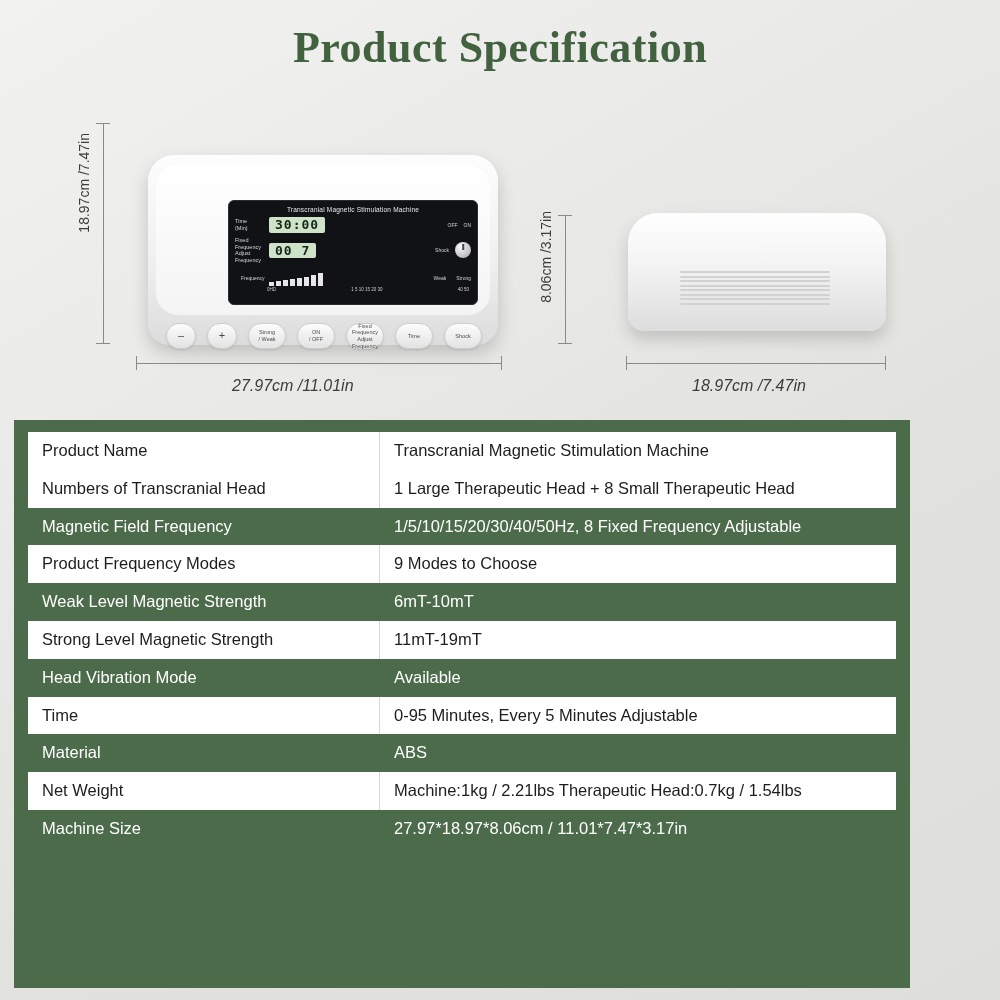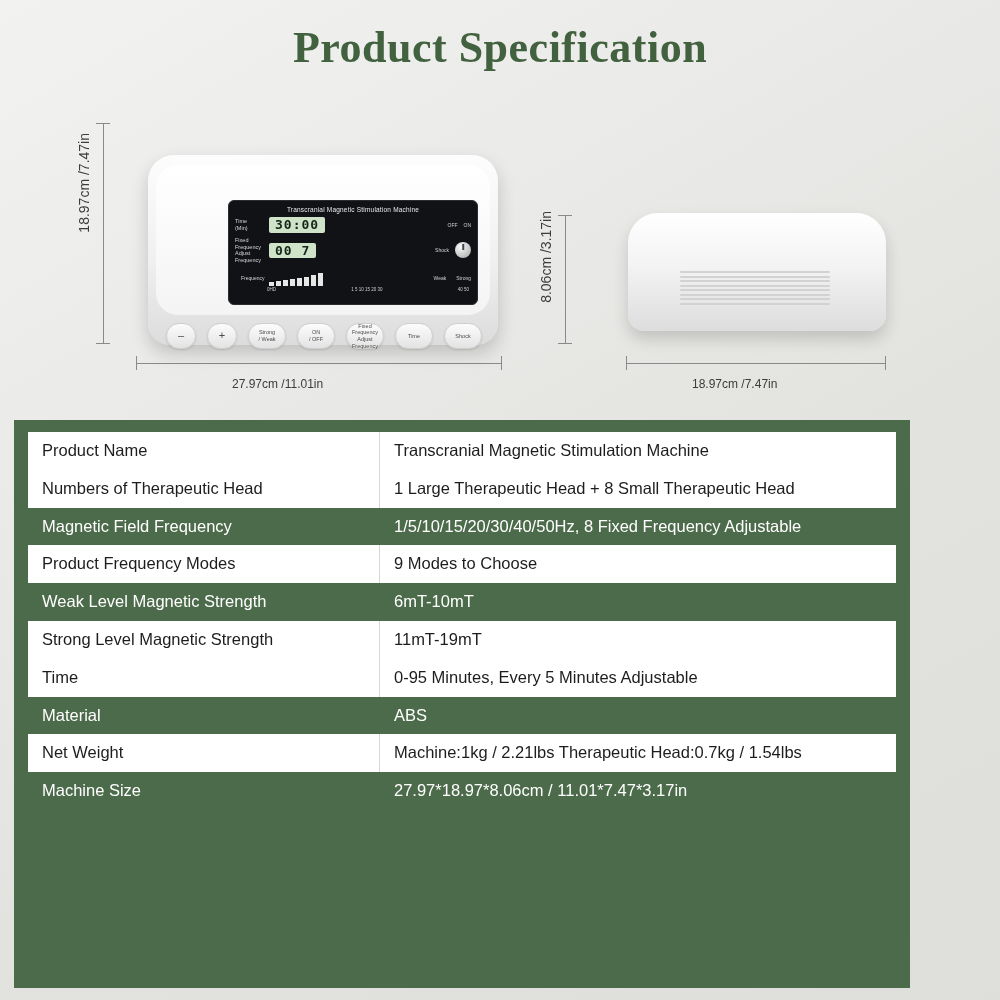--- a/index.html
+++ b/index.html
@@ -112,21 +112,21 @@
   .vline { position: absolute; width: 1px; background: #8a8a8a; }
   .hline { position: absolute; height: 1px; background: #8a8a8a; }
   .cap   { position: absolute; background: #8a8a8a; }
   .vtext {
     position: absolute;
     writing-mode: vertical-rl;
     transform: rotate(180deg);
     font-size: 14px; color:#3c3c3c;
     white-space: nowrap;
   }
-  .htext { position:absolute; font-size: 12px; color:#3c3c3c; white-space: nowrap; }
+  .htext { position:absolute; font-size: 16px; color:#3c3c3c; white-space: nowrap; font-style: italic; }
 
   
   .spec-wrap {
     position: absolute;
     left: 14px; top: 420px;
     width: 896px; height: 568px;
     background: #4c6b4a;
     padding: 12px 14px;
   }
   table.spec { width: 100%; border-collapse: collapse; table-layout: fixed; }
@@ -253,38 +253,42 @@
   </div>
 
   <div class="spec-wrap">
     <table class="spec">
       <tbody>
         <tr class="odd">
           <td class="k">Product Name</td>
           <td class="v">Transcranial Magnetic Stimulation Machine</td>
         </tr>
         <tr class="odd">
-          <td class="k">Numbers of Therapeutic Head</td>
+          <td class="k">Numbers of Transcranial Head</td>
           <td class="v">1 Large Therapeutic Head + 8 Small Therapeutic Head</td>
         </tr>
         <tr class="even">
           <td class="k">Magnetic Field Frequency</td>
           <td class="v">1/5/10/15/20/30/40/50Hz, 8 Fixed Frequency Adjustable</td>
         </tr>
         <tr class="odd">
           <td class="k">Product Frequency Modes</td>
           <td class="v">9 Modes to Choose</td>
         </tr>
         <tr class="even">
           <td class="k">Weak Level Magnetic Strength</td>
           <td class="v">6mT-10mT</td>
         </tr>
         <tr class="odd">
           <td class="k">Strong Level Magnetic Strength</td>
           <td class="v">11mT-19mT</td>
+        </tr>
+        <tr class="even">
+          <td class="k">Head Vibration Mode</td>
+          <td class="v">Available</td>
         </tr>
         <tr class="odd">
           <td class="k">Time</td>
           <td class="v">0-95 Minutes, Every 5 Minutes Adjustable</td>
         </tr>
         <tr class="even">
           <td class="k">Material</td>
           <td class="v">ABS</td>
         </tr>
         <tr class="odd">

